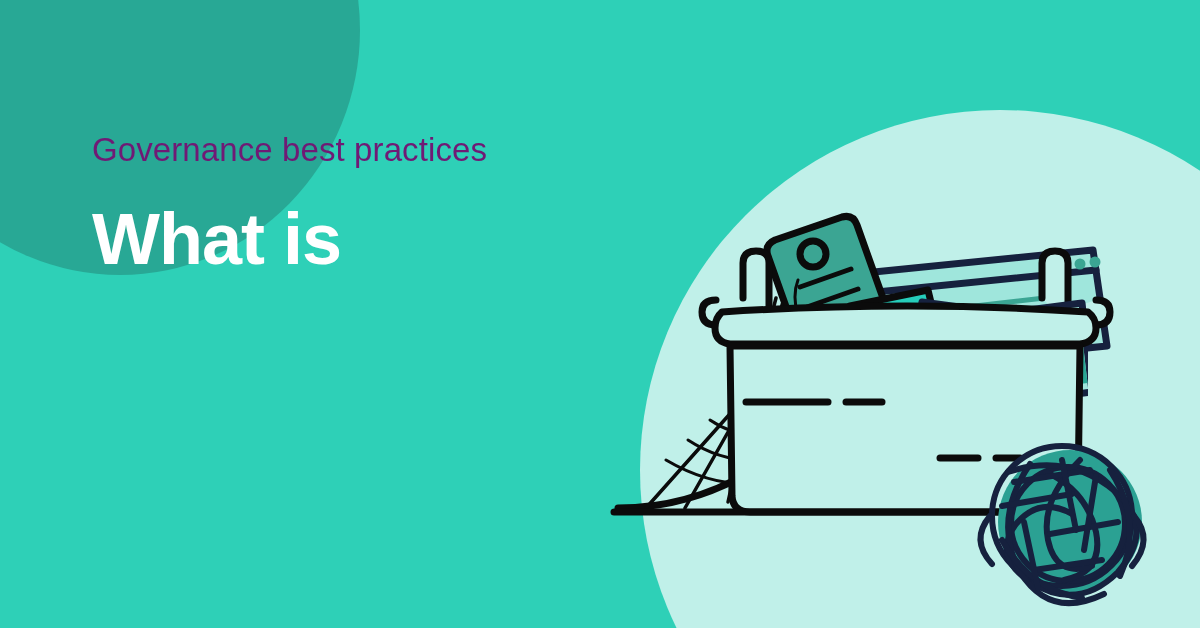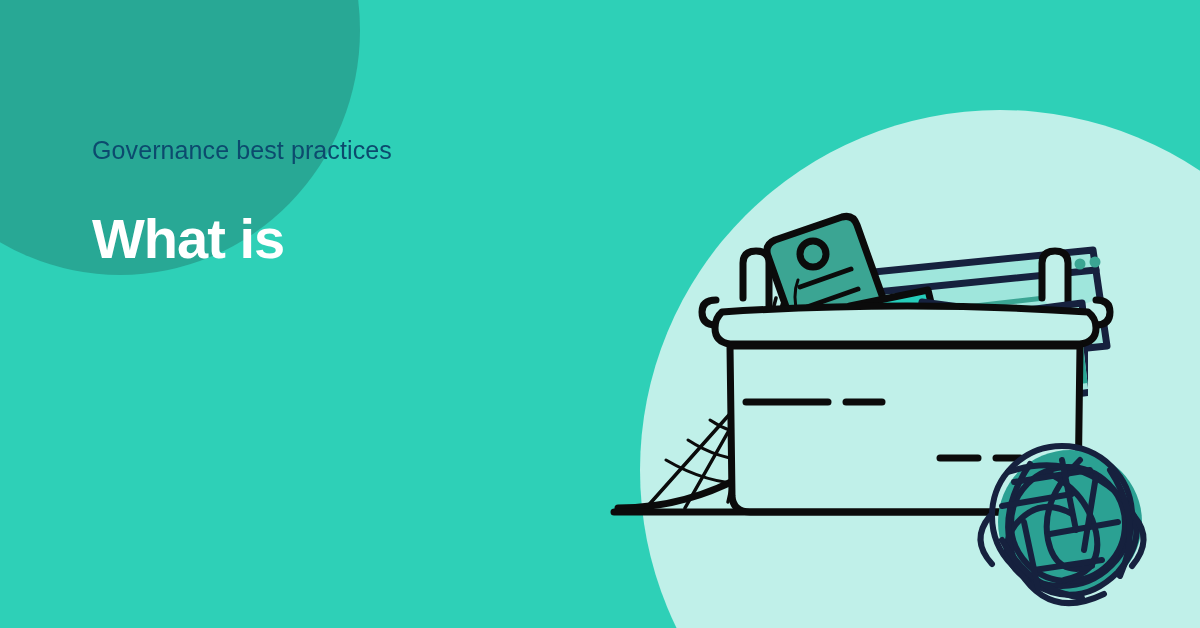--- a/index.html
+++ b/index.html
@@ -26,26 +26,26 @@
     width:720px;height:720px;
     border-radius:50%;
     background:#C0F0E9;
   }
   
   .text-block{
     position:absolute;left:92px;top:130px;width:640px;
     z-index:5;
   }
   .eyebrow{
-    font-size:25px;line-height:40px;color:#0c4a6e;
+    font-size:33px;line-height:40px;color:#701a75;
     font-weight:400;letter-spacing:.1px;white-space:nowrap;
   }
   .headline{
     margin-top:18px;
-    font-size:56px;line-height:102px;color:#ffffff;
+    font-size:72px;line-height:102px;color:#ffffff;
     font-weight:700;letter-spacing:-1px;
   }
   .headline .hl-line{display:block;}
   
   .illustration{
     position:absolute;left:610px;top:120px;width:590px;height:508px;
     z-index:6;
   }
   .illustration svg{display:block;width:590px;height:508px;}
 </style>

